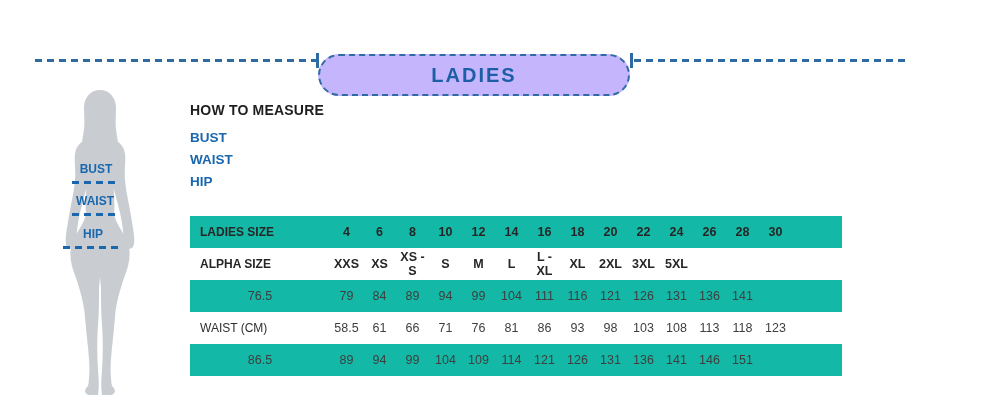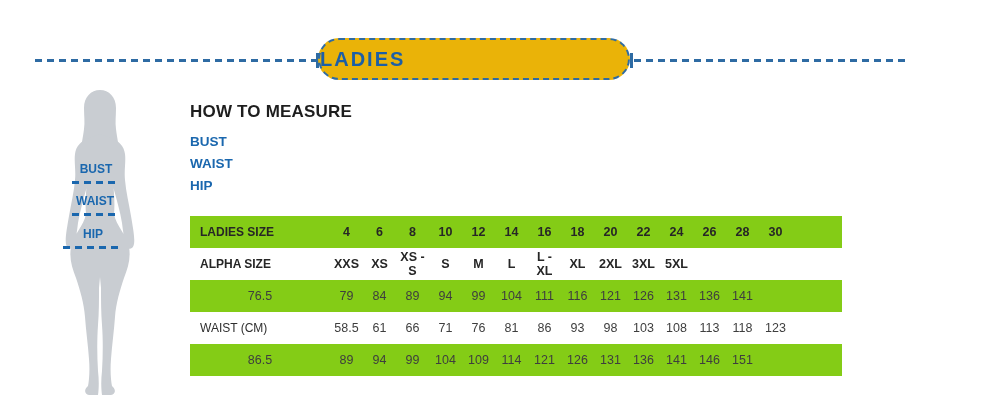--- a/index.html
+++ b/index.html
@@ -10,50 +10,50 @@
 
   
   .dash-line{position:absolute;top:59px;height:3px;
     background:repeating-linear-gradient(90deg,#2e6ba3 0 7px,transparent 7px 12px);}
   .dash-line.left{left:35px;width:281px;}
   .dash-line.right{left:634px;width:271px;}
   .junction-tick{position:absolute;top:53px;width:3px;height:15px;background:#2e6ba3;}
   .junction-tick.left{left:316px;}
   .junction-tick.right{left:630px;}
   .pill{
-    position:absolute;left:318px;top:38px;width:312px;height:42px;box-sizing:border-box;
+    position:absolute;left:318px;top:54px;width:312px;height:42px;box-sizing:border-box;
     border:2px dashed #2e6ba3;border-radius:23px;
-    display:flex;align-items:center;background:#eab308;
+    display:flex;align-items:center;justify-content:center;background:#c4b5fd;
   }
   .pill span{font-size:20px;font-weight:bold;color:#1c5fa6;letter-spacing:2px;}
 
   
   .figure{position:absolute;left:45px;top:88px;width:110px;height:312px;}
   .figure svg{position:absolute;left:0;top:0;}
   .m-label{position:absolute;font-size:12px;font-weight:bold;color:#1a67ae;text-align:center;}
   .m-label.bust{left:20px;top:74px;width:62px;}
   .m-label.waist{left:19px;top:106px;width:62px;}
   .m-label.hip{left:10px;top:139px;width:76px;}
   .m-line{position:absolute;height:3px;
     background:repeating-linear-gradient(90deg,#1a67ae 0 7px,transparent 7px 12px);}
   .m-line.bust{left:27px;top:93px;width:48px;}
   .m-line.waist{left:27px;top:125px;width:46px;}
   .m-line.hip{left:18px;top:158px;width:60px;}
 
   
   .howto{position:absolute;left:190px;top:102px;width:690px;}
-  .howto-title{font-size:17px;font-weight:bold;color:#1e1e1e;letter-spacing:.2px;margin-bottom:9px;}
+  .howto-title{font-size:14px;font-weight:bold;color:#1e1e1e;letter-spacing:.2px;margin-bottom:9px;}
   .howto-row{display:flex;line-height:22px;}
   .howto-label{width:66px;font-size:13.5px;font-weight:bold;color:#1a67ae;}
   .howto-desc{font-size:14.5px;color:#3f3f3f;}
 
   
   .size-table{position:absolute;left:190px;top:216px;width:652px;}
   .t-row{display:grid;grid-template-columns:140px repeat(14,33px);height:32px;align-items:center;}
-  .t-row.shaded{background:#84cc16;}
+  .t-row.shaded{background:#14b8a6;}
   .row-label{padding-left:10px;font-size:12px;color:#2e2e2e;text-align:left;}
   .cell{font-size:12.5px;color:#3e3e3e;text-align:center;}
   .t-row.bold .row-label,.t-row.bold .cell{font-weight:bold;color:#262626;}
 </style>
 </head>
 <body>
 
 <div class="canvas">
 
   <div class="header">

